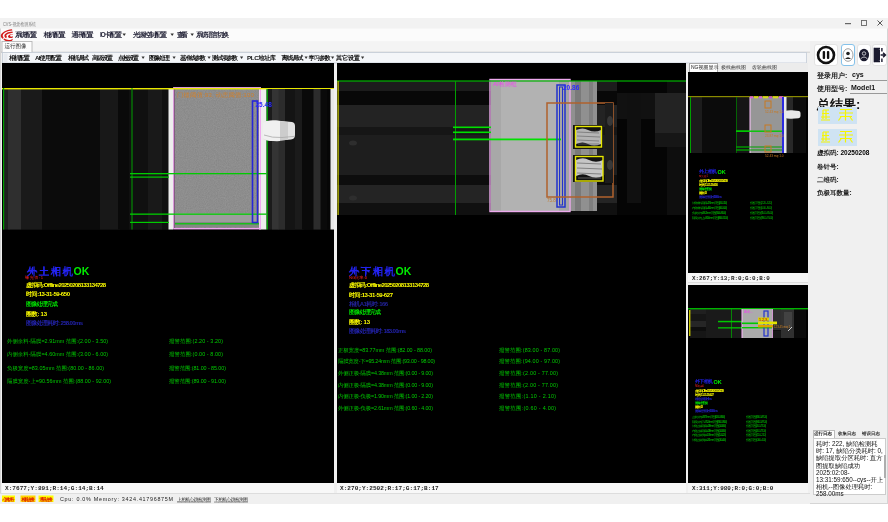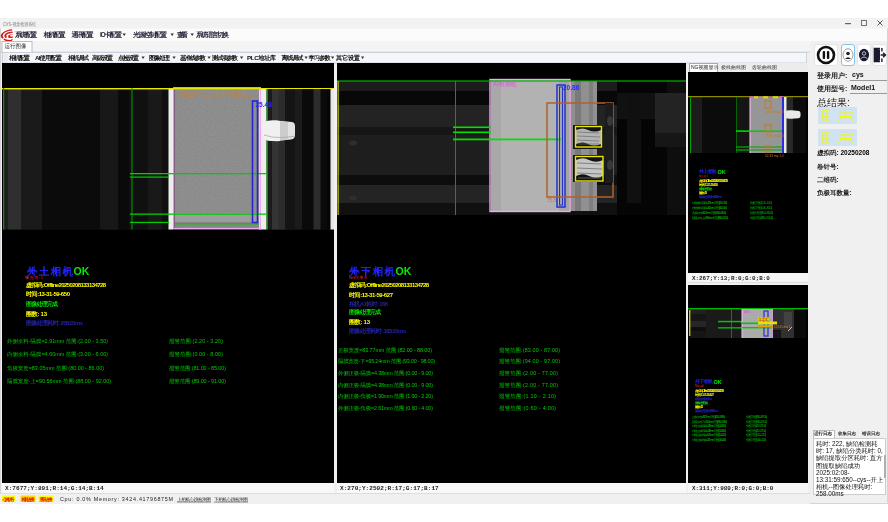--- a/index.html
+++ b/index.html
@@ -416,21 +416,21 @@
     <path d="M8.2 1 L9.6 1 L9.6 4.6 L8.2 4.6 M8.2 11.4 L9.6 11.4 L9.6 15 L8.2 15" fill="#1a1a2e"></path>
     <path d="M7.6 8 L12 8 M10.1 5.7 L12.4 8 L10.1 10.3" stroke="#1a1a2e" stroke-width="1.5" fill="none"></path>
   </svg>
 
 <div class="a" style="left:817px;top:71px;font-size:7px;color:#222;font-weight:bold">登录用户:</div>
 <div class="a" style="left:852px;top:71px;font-size:7px;color:#111;font-weight:bold">cys</div>
 <div class="a" style="left:850px;top:80px;width:37px;border-top:1px solid #999"></div>
 <div class="a" style="left:817px;top:84px;font-size:7px;color:#222;font-weight:bold">使用型号:</div>
 <div class="a" style="left:851px;top:84px;font-size:7px;color:#111;font-weight:bold">Model1</div>
 <div class="a" style="left:850px;top:93px;width:37px;border-top:1px solid #999"></div>
-<div class="a" style="left:817px;top:96px;font-size:10px;color:#111;font-weight:normal">总结果:</div>
+<div class="a" style="left:817px;top:96px;font-size:13px;color:#111;font-weight:bold">总结果:</div>
 <div class="a" style="left:818px;top:107px;width:39px;height:17px;background:#cfe3f3"></div>
 <div class="a" style="left:818px;top:129px;width:39px;height:17px;background:#cfe3f3"></div>
 <svg class="a" style="left:818px;top:107px" width="39" height="39" viewBox="0 0 39 39">
 <g stroke="#f6f600" fill="none">
 <g id="jg">
         <path d="M5 3 l6 0 M4 6.5 l7 0 M3 10 l9 0 M5 3 l0 9 M8 3.5 l0 8.5 M3 13 l9 0" stroke-width="1.2"></path>
 <path d="M22 2.5 l12 0 M21 6 l14 0 M22 9.5 l12 0 M27.5 2.5 l0 11 M23 10 l-2.5 3.5 M32 10 l2.5 3.5" stroke-width="1.2"></path>
       </g>
 <use href="#jg" y="22"></use>
 </g>

